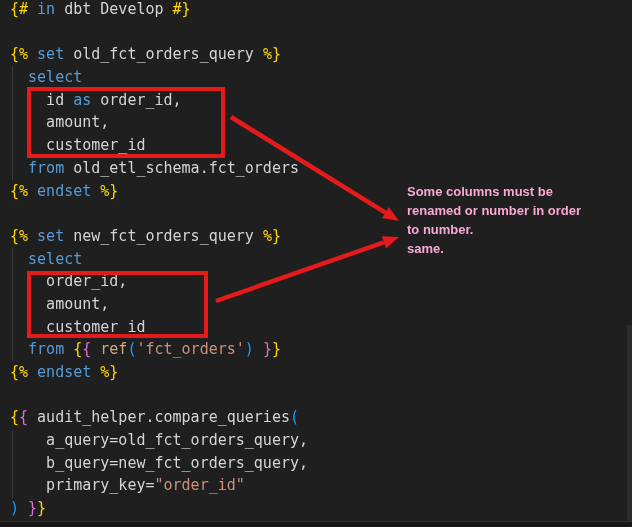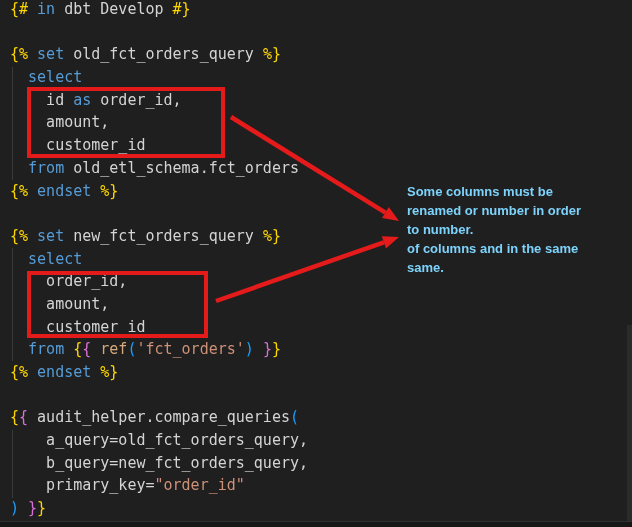--- a/index.html
+++ b/index.html
@@ -65,23 +65,22 @@
     <g>
       <line x1="231" y1="117" x2="385.4" y2="212.6" stroke-width="4.5" stroke="#e51b1b"></line>
       <polygon points="399,221 382.0,218.1 388.8,207.1" fill="#e51b1b"></polygon>
     </g>
     <g>
       <line x1="216" y1="301" x2="383.9" y2="242.3" stroke-width="4.5" stroke="#e51b1b"></line>
       <polygon points="399,237 386.0,248.4 381.8,236.2" fill="#e51b1b"></polygon>
     </g>
   </svg>
 
-  <div class="note" id="note" style="color: #7dd3fc;">
+  <div class="note" id="note" style="color: #f9a8d4;">
       <div>Some columns must be</div>
       <div>renamed or number in order</div>
       <div>to number.</div>
-      <div>of columns and in the same</div>
       <div>same.</div>
     </div>
 
   <div class="hscrollbar"></div>
   <div class="vscrollbar"></div>
 </div>
 
 </body></html>

